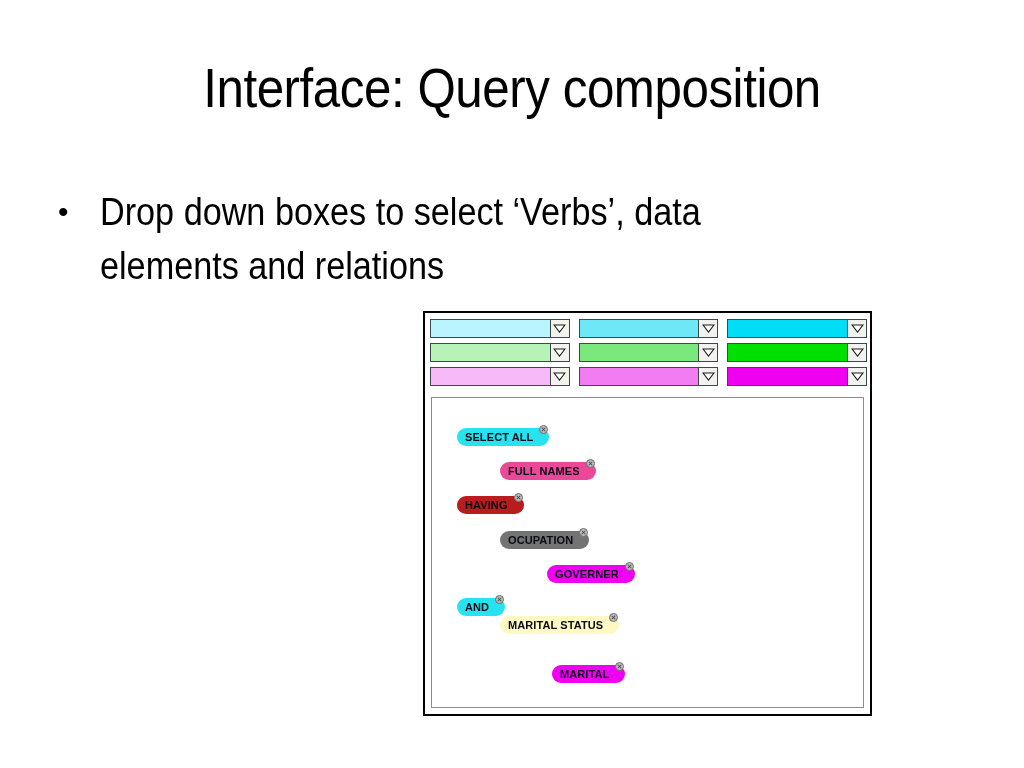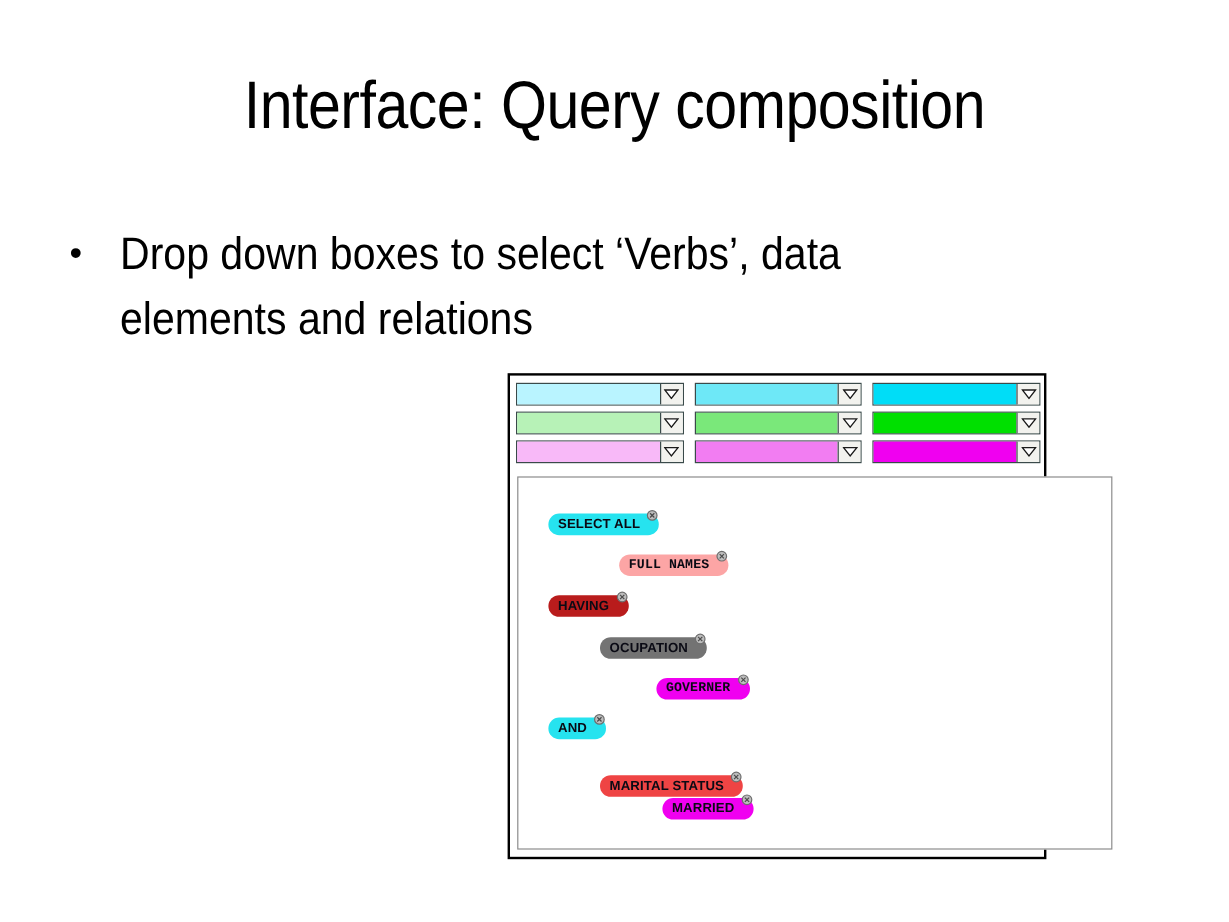--- a/index.html
+++ b/index.html
@@ -115,21 +115,21 @@
     justify-content: center;
   }
   .dropdown-arrow-btn svg {
     display: block;
   }
 
   #tag-canvas {
     position: absolute;
     left: 6px;
     top: 84px;
-    width: 496px;
+    width: 433px;
     height: 311px;
     background: #ffffff;
     border: 1px solid #8c8c8c;
     box-sizing: border-box;
     overflow: hidden;
   }
 
   .query-tag {
     position: absolute;
     display: inline-flex;
@@ -263,43 +263,43 @@
           </div>
         </div>
       </div>
     </div>
 
   <div id="tag-canvas">
       <div class="query-tag" style="left: 25px; top: 30px; background: rgb(38, 227, 239);">
         <span>SELECT ALL</span>
         <span class="tag-remove-icon"></span>
       </div>
-      <div class="query-tag" style="left: 84px; top: 64px; background: #fca5a5; font-family: Liberation Mono, monospace;">
+      <div class="query-tag" style="left: 68px; top: 64px; background: #ec4899;">
         <span>FULL NAMES</span>
         <span class="tag-remove-icon"></span>
       </div>
       <div class="query-tag" style="left: 25px; top: 98px; background: #b91c1c;">
         <span>HAVING</span>
         <span class="tag-remove-icon"></span>
       </div>
       <div class="query-tag" style="left: 68px; top: 133px; background: #737373;">
         <span>OCUPATION</span>
         <span class="tag-remove-icon"></span>
       </div>
-      <div class="query-tag" style="left: 115px; top: 167px; background: rgb(240, 0, 240); font-family: Liberation Mono, monospace;">
+      <div class="query-tag" style="left: 115px; top: 167px; background: rgb(240, 0, 240);">
         <span>GOVERNER</span>
         <span class="tag-remove-icon"></span>
       </div>
       <div class="query-tag" style="left: 25px; top: 200px; background: rgb(38, 227, 239); justify-content: center;">
         <span>AND</span>
         <span class="tag-remove-icon"></span>
       </div>
-      <div class="query-tag" style="left: 68px; top: 248px; background: #ef4444;">
+      <div class="query-tag" style="left: 68px; top: 218px; background: #fef9c3;">
         <span>MARITAL STATUS</span>
         <span class="tag-remove-icon"></span>
       </div>
       <div class="query-tag" style="left: 120px; top: 267px; background: rgb(240, 0, 240);">
-        <span>MARRIED</span>
+        <span>MARITAL</span>
         <span class="tag-remove-icon"></span>
       </div>
     </div>
 
 </div>
 
 </body></html>

